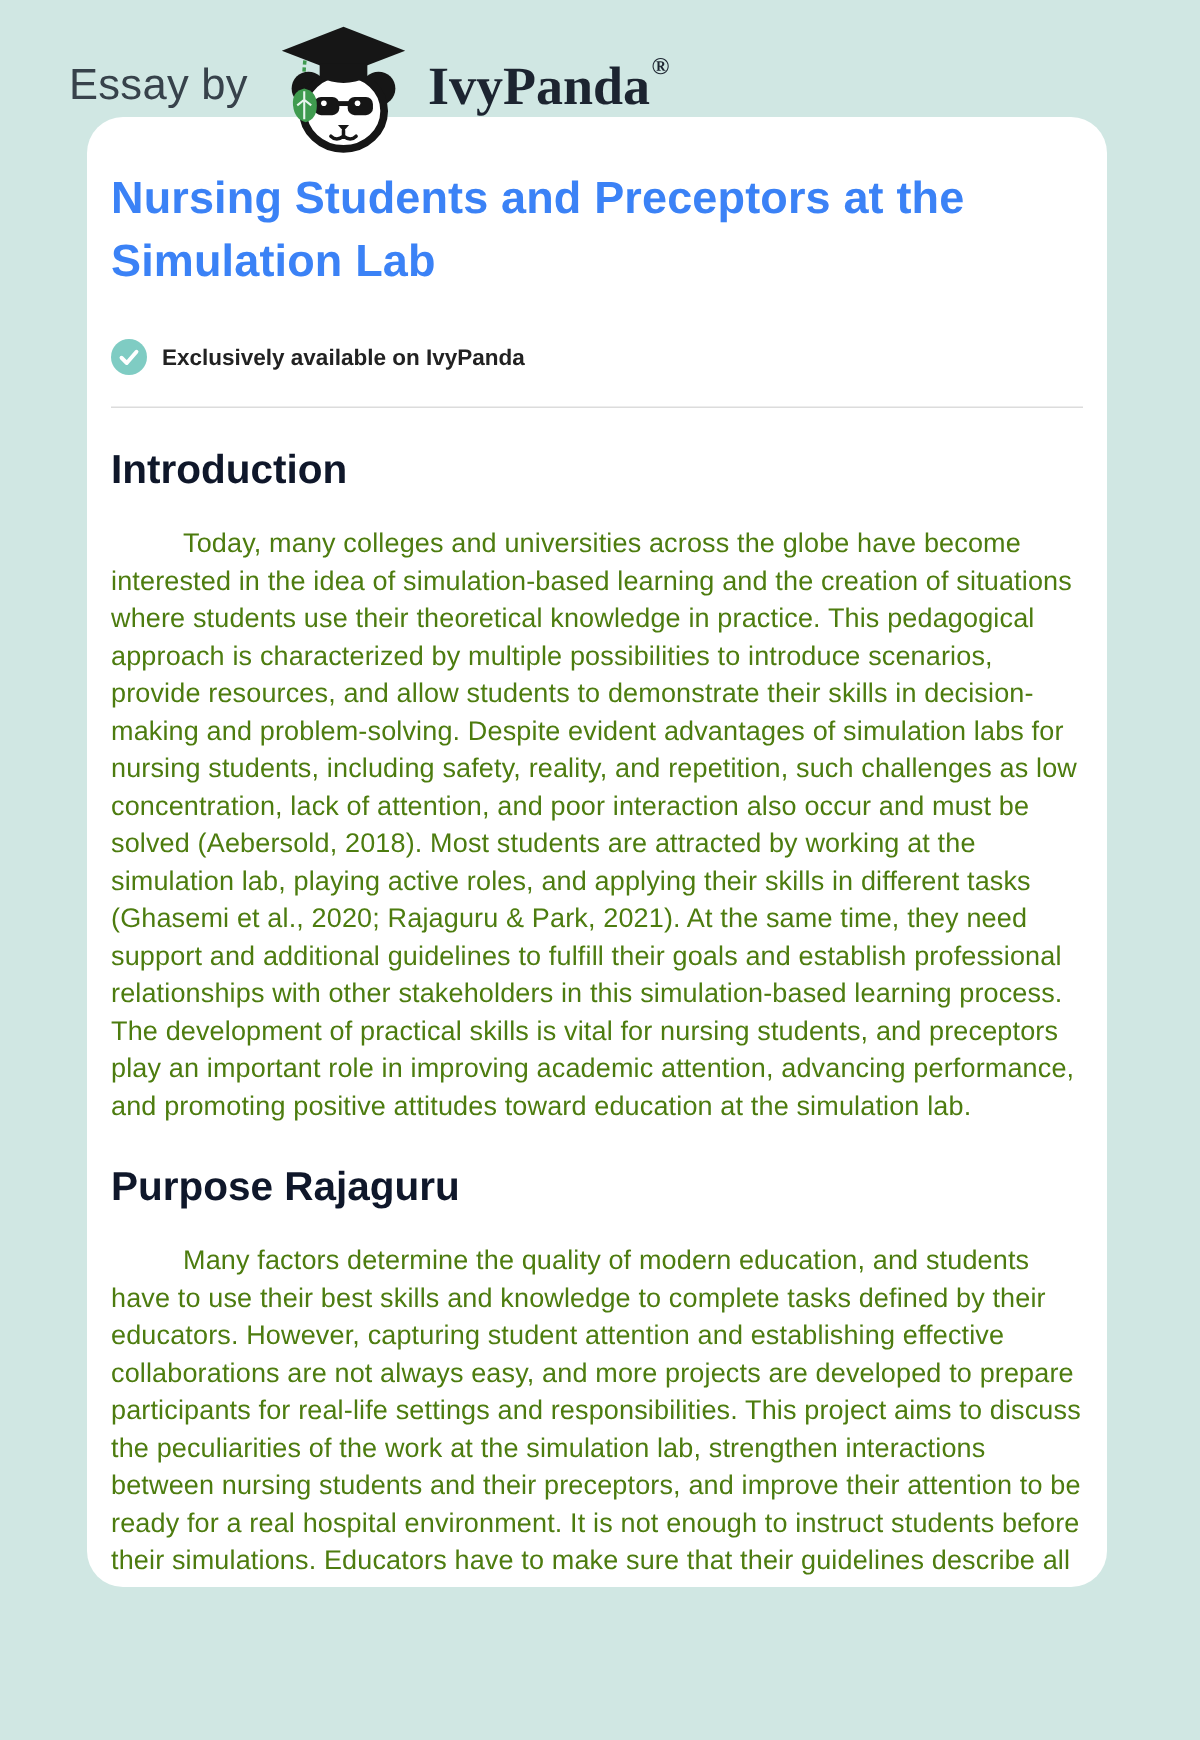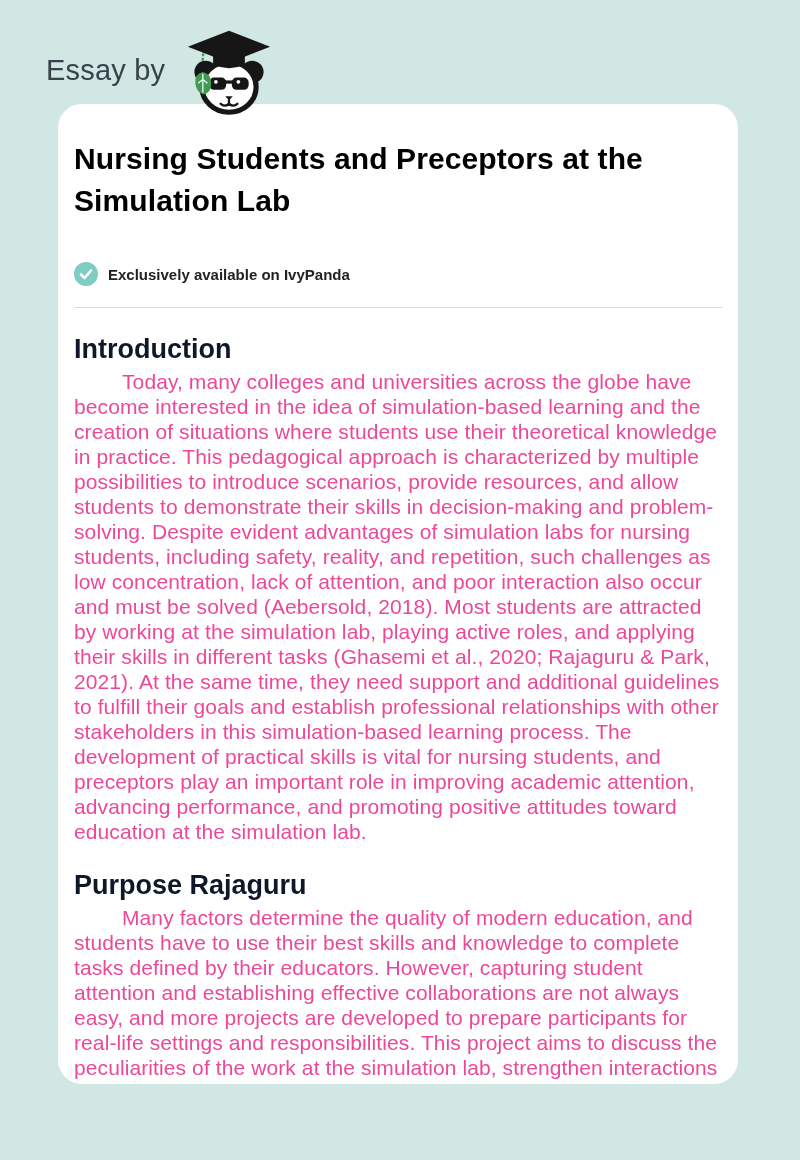--- a/index.html
+++ b/index.html
@@ -8,21 +8,21 @@
     height: 1160px;
     background: #d0e7e3;
     font-family: "Liberation Sans", sans-serif;
     color: #1d1d1f;
     overflow: hidden;
   }
   .header {
     display: flex;
     align-items: center;
     padding: 36px 0 0 46px;
-    height: 104px;
+    height: 78px;
   }
   .essay-by {
     font-size: 29px;
     color: #37424b;
     letter-spacing: 0.2px;
     margin-right: 16px;
   }
   .logo-icon { width: 96px; height: 86px; margin-right: 8px; position: relative; top: 2px; }
   .brand {
     font-family: "Liberation Serif", serif;
@@ -45,27 +45,27 @@
     margin: 0 62px 0 58px;
     background: #ffffff;
     border-radius: 24px;
     padding: 34px 16px 50px 16px;
     overflow: hidden;
   }
   .doc-title {
     font-size: 30px;
     line-height: 42px;
     font-weight: 700;
-    color: #000000;
+    color: #3b82f6;
     letter-spacing: 0.1px;
   }
   .badge-row {
     display: flex;
     align-items: center;
-    margin-top: 40px;
+    margin-top: 30px;
   }
   .badge-circle {
     width: 24px;
     height: 24px;
     border-radius: 50%;
     background: #7fccc3;
     display: flex;
     align-items: center;
     justify-content: center;
     margin-right: 10px;
@@ -83,24 +83,24 @@
     margin-top: 21px;
   }
   .section-heading {
     font-size: 27px;
     font-weight: 700;
     color: #0f172a;
     margin-top: 25px;
     line-height: 32px;
   }
   .para {
-    margin-top: 4px;
-    font-size: 21px;
+    margin-top: 21px;
+    font-size: 18px;
     line-height: 25px;
-    color: #ec4899;
+    color: #4d7c0f;
     text-indent: 48px;
     letter-spacing: 0.1px;
   }
 </style>
 </head>
 <body>
 
 <div class="header">
   <span class="essay-by">Essay by</span>
 
@@ -124,20 +124,24 @@
       <circle cx="60" cy="56.5" r="2" fill="#ffffff"></circle>
 
       <path d="M46 72 h8 l-4 4.5 z" fill="#161616"></path>
       <path d="M50 76 v4 M50 80 q-5 4 -9 0 M50 80 q5 4 9 0" stroke="#161616" stroke-width="2.5" fill="none" stroke-linecap="round"></path>
 
       <path d="M22 46 q-9 2 -8 12 q1 10 9 12 q8 -2 8 -12 q0 -10 -9 -12 z" fill="#3f9b4f"></path>
       <path d="M22 48 v20 M22 54 l-5 4 M22 54 l5 4" stroke="#e8f5ee" stroke-width="1.5" fill="none"></path>
     </svg>
   </span>
 
+  <span class="brand">
+    <span>IvyPanda</span>
+    <span class="registered">®</span>
+  </span>
 </div>
 
 <div class="card">
   <h1 class="doc-title">Nursing Students and Preceptors at the Simulation Lab</h1>
 
   <div class="badge-row">
     <span class="badge-circle">
       <svg viewBox="0 0 24 24" width="24" height="24" xmlns="http://www.w3.org/2000/svg">
         <polyline points="7,12.5 10.5,16 17,8.5" fill="none" stroke="#ffffff" stroke-width="2.6" stroke-linecap="round" stroke-linejoin="round"></polyline>
       </svg>

